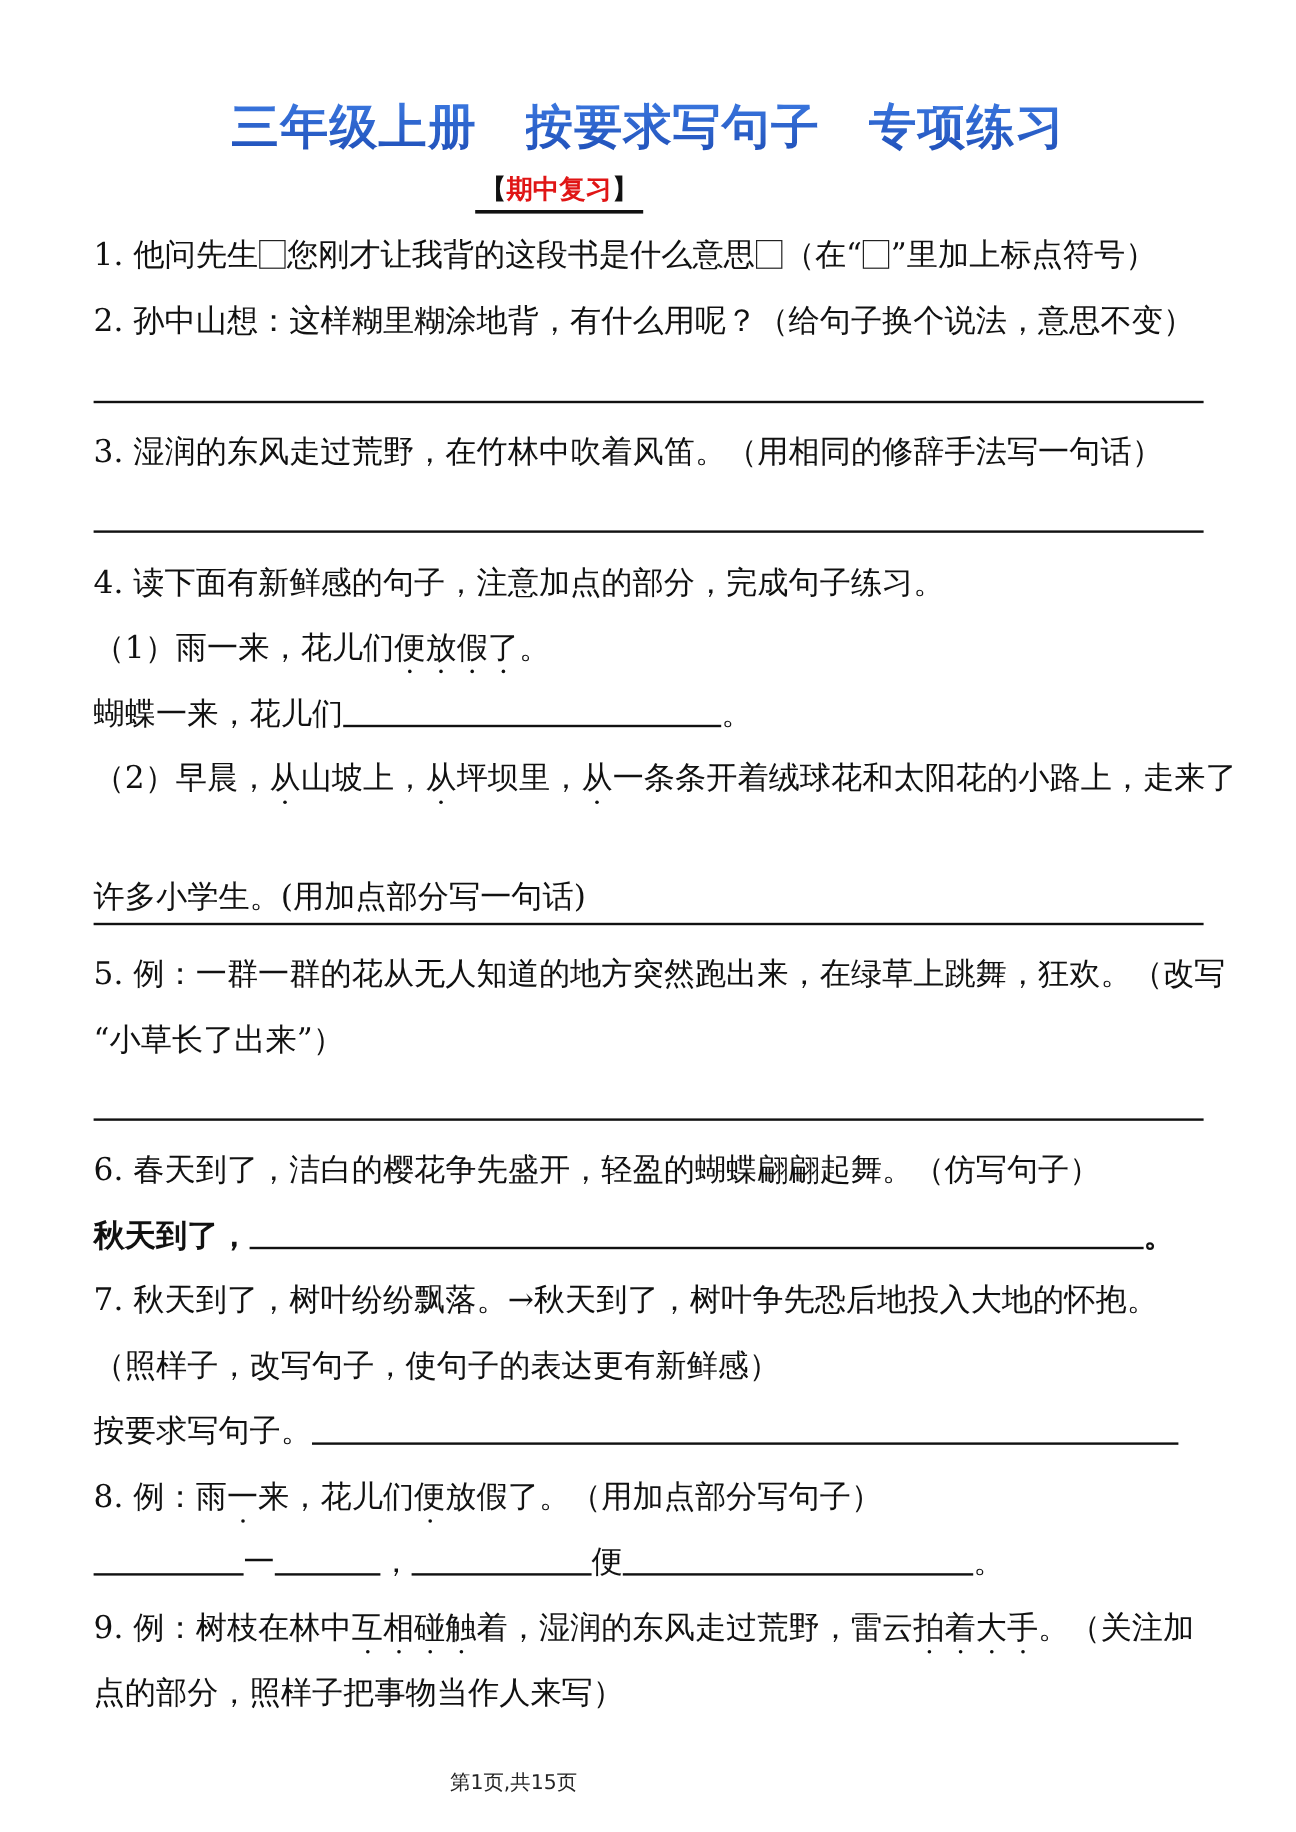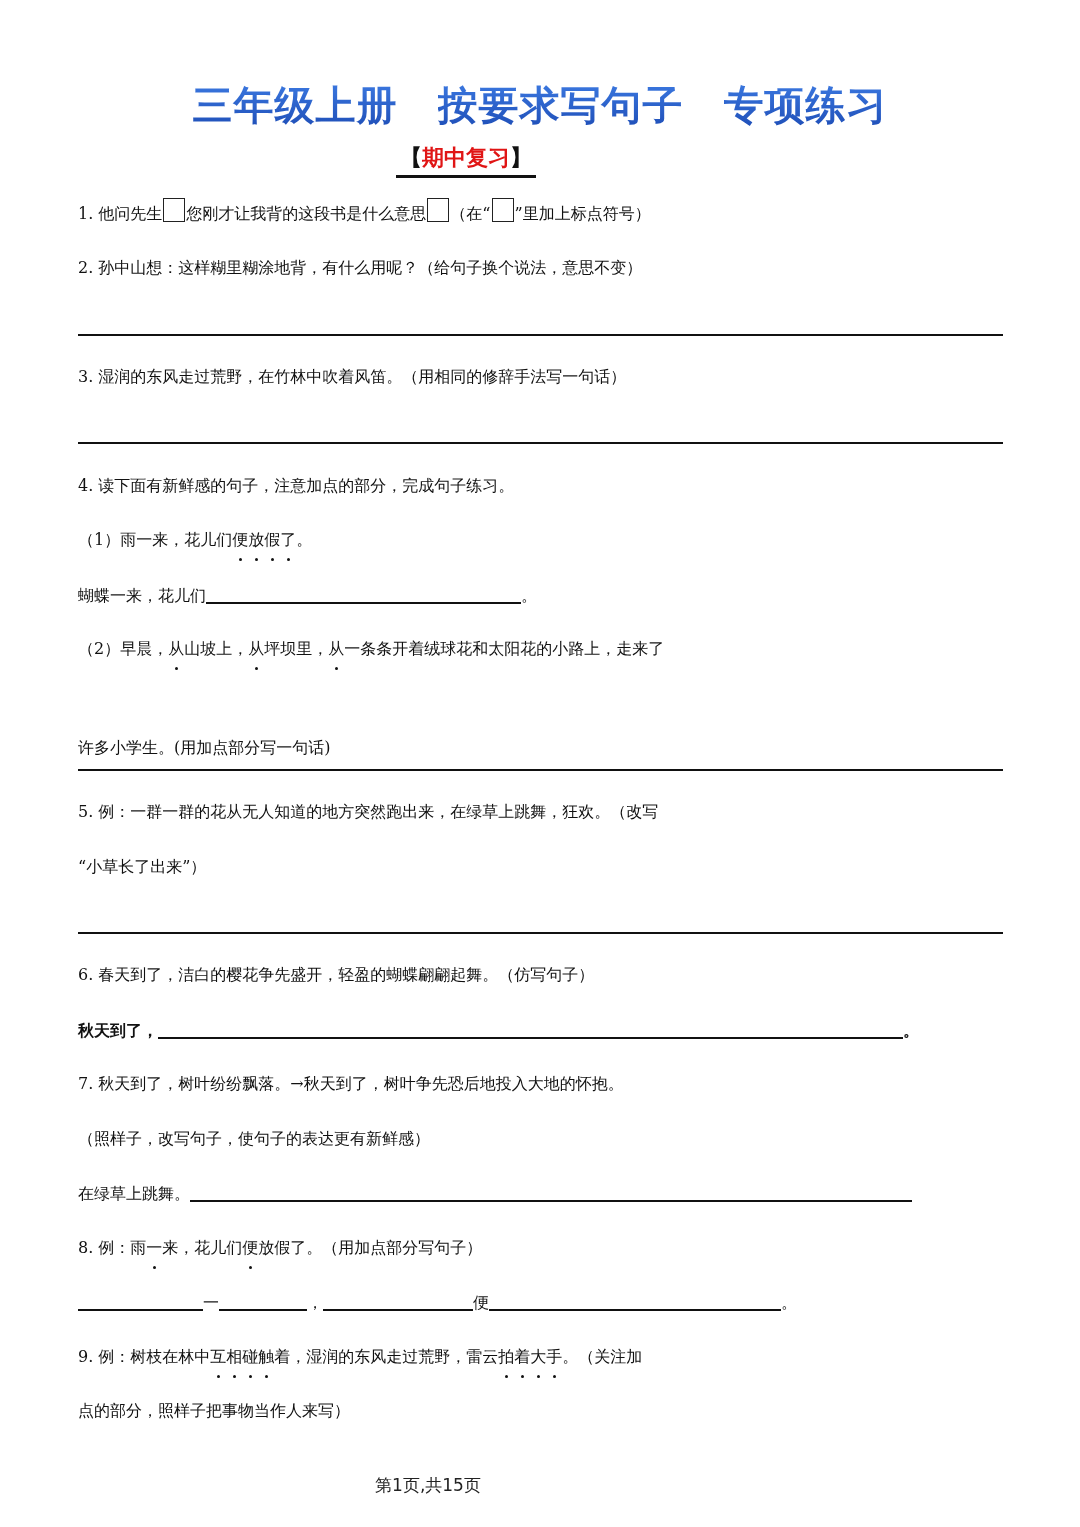--- a/index.html
+++ b/index.html
@@ -9,21 +9,21 @@
            font-family: "DejaVu Sans", "Liberation Sans", sans-serif; font-weight: bold;
            font-size: 40px; letter-spacing: 1px; color: #2a5cc8; white-space: pre; }
   .title span { background: linear-gradient(180deg, #3b78e0 0%, #1f4fb8 100%);
                 -webkit-background-clip: text; background-clip: text; color: transparent; }
   .title .gap { display: inline-block; width: 40px; }
   .subtitle { position: absolute; left: 0; width: 932px; top: 143px; text-align: center;
               font-family: "DejaVu Sans", "Liberation Sans", sans-serif; font-weight: bold; font-size: 22px; }
   .subtitle .wrap { display: inline-block; border-bottom: 3px solid #111; padding: 0 4px 2px 4px; }
   .subtitle .br { color: #111; }
   .subtitle .red { color: #e01515; }
-  .line { position: absolute; font-size: 16px; line-height: 30px; white-space: nowrap; }
+  .line { position: absolute; font-size: 26px; line-height: 30px; white-space: nowrap; }
   .box { display: inline-block; width: 20px; height: 22px; border: 1.5px solid #222; vertical-align: -3px; margin: 0 1px; }
   .rule { position: absolute; height: 2px; background: #111; }
   .dot { position: relative; display: inline-block; }
   .dot::after { content: ""; position: absolute; left: 50%; bottom: -6px; width: 3px; height: 3px;
                 margin-left: -1.5px; border-radius: 50%; background: #111; }
   .blank { display: inline-block; border-bottom: 2px solid #111; height: 22px; vertical-align: -3px; }
   .footer { position: absolute; left: 0; width: 856px; top: 1474px; text-align: center;
             font-family: "DejaVu Sans", "Liberation Sans", sans-serif; font-size: 17px; color: #222; }
 </style>
 </head>
@@ -82,21 +82,21 @@
   <span>秋天到了，</span><span class="blank" style="width:745px;"></span><span>。</span>
 </div>
 
 <div class="line" style="left:78px; top:1069px;">
   <span>7.</span> <span>秋天到了，树叶纷纷飘落。→秋天到了，树叶争先恐后地投入大地的怀抱。</span>
 </div>
 <div class="line" style="left:78px; top:1124px;">
   <span>（照样子，改写句子，使句子的表达更有新鲜感）</span>
 </div>
 <div class="line" style="left:78px; top:1178px;">
-  <span>在绿草上跳舞。</span><span class="blank" style="width:722px;"></span>
+  <span>按要求写句子。</span><span class="blank" style="width:722px;"></span>
 </div>
 
 <div class="line" style="left:78px; top:1233px;">
   <span>8.</span> <span>例：雨</span><span class="dot">一</span><span>来，花儿们</span><span class="dot">便</span><span>放假了。（用加点部分写句子）</span>
 </div>
 <div class="line" style="left:78px; top:1287px;">
   <span class="blank" style="width:125px;"></span><span>一</span><span class="blank" style="width:88px;"></span><span>，</span><span class="blank" style="width:150px;"></span><span>便</span><span class="blank" style="width:292px;"></span><span>。</span>
 </div>
 
 <div class="line" style="left:78px; top:1342px;">

